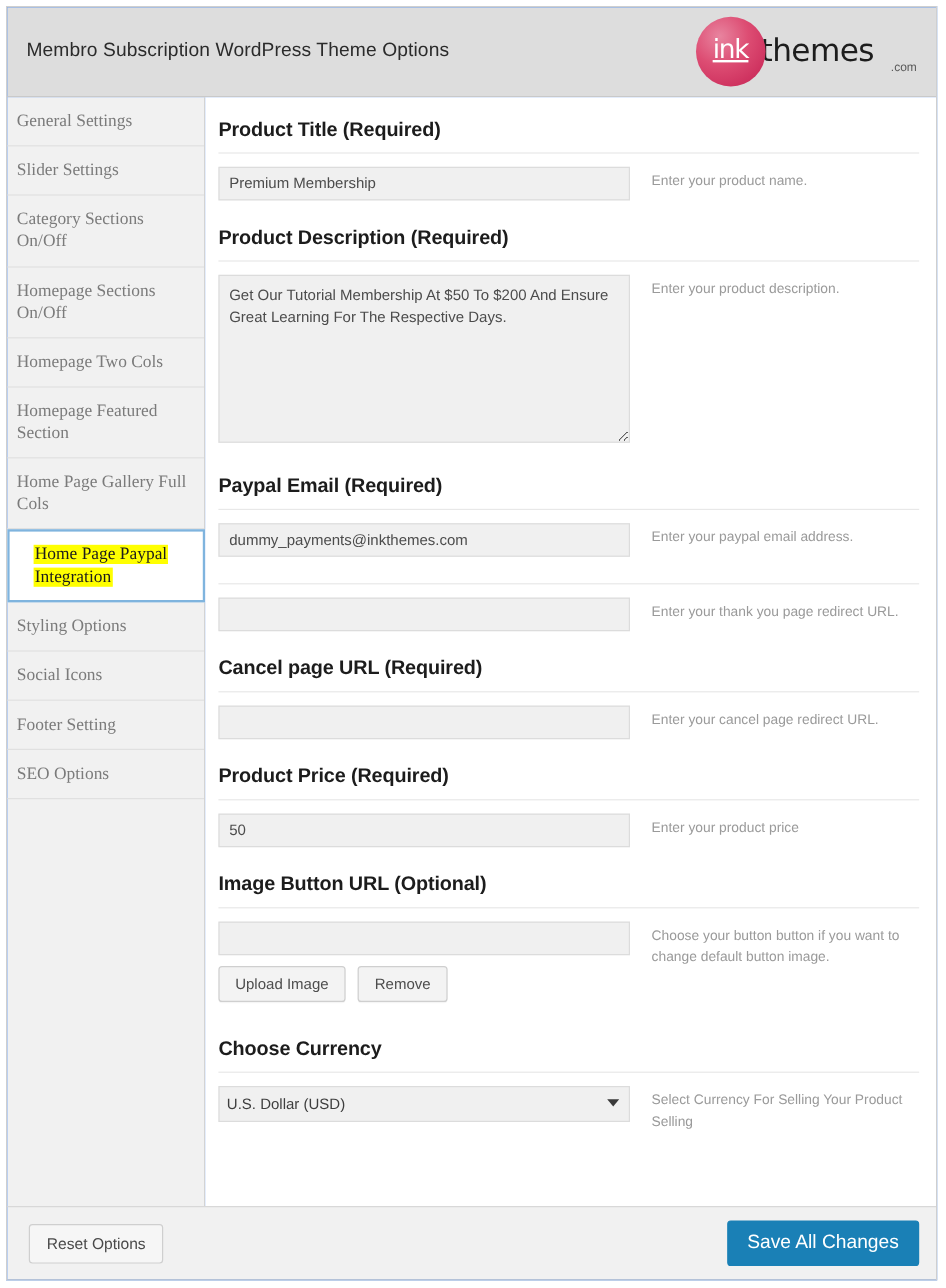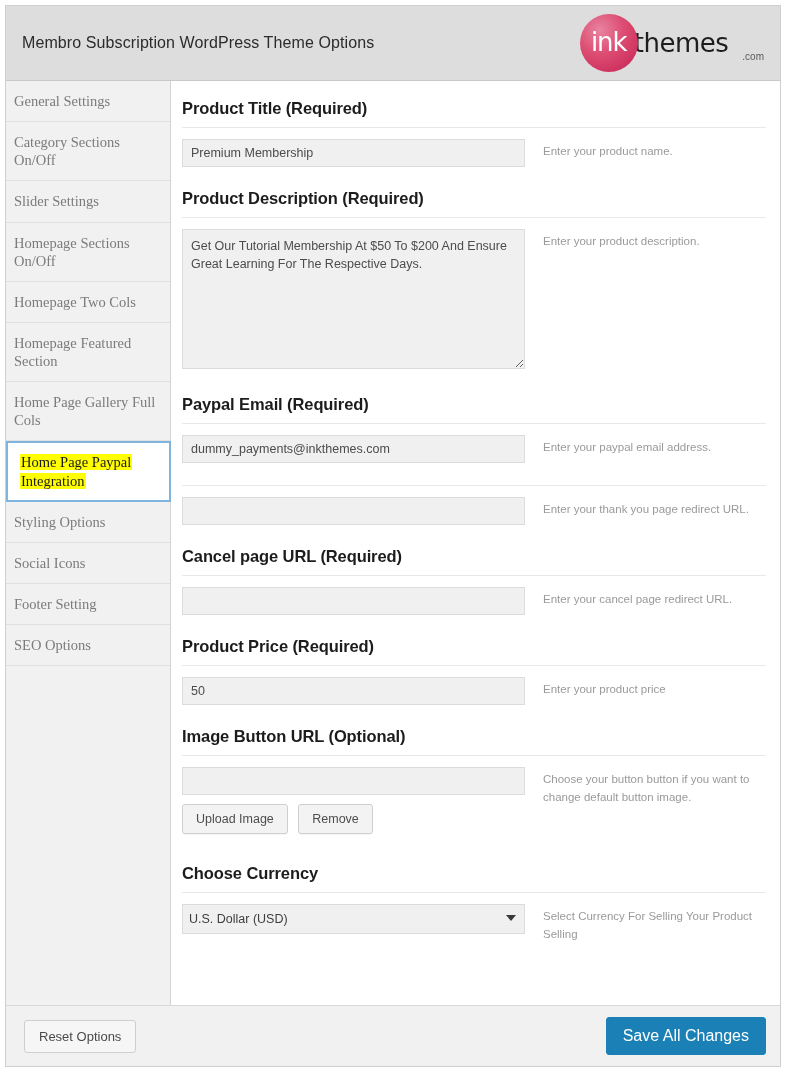--- a/index.html
+++ b/index.html
@@ -56,25 +56,26 @@
     height: 58px;
     border-radius: 50%;
     background: radial-gradient(circle at 34% 28%, #e8849f 0%, #dd4d73 42%, #cf3360 75%, #bb2a53 100%);
     display: flex;
     align-items: center;
     justify-content: center;
     position: relative;
   }
   .logo-mark span {
     color: #ffffff;
-    font-size: 26px;
+    font-size: 22px;
     font-family: "DejaVu Sans", sans-serif;
     letter-spacing: -1px;
     line-height: 1;
     margin-top: -2px;
+    text-decoration: underline;
   }
   .logo-word {
     font-size: 26px;
     color: #1d1d1d;
     font-family: "DejaVu Sans", sans-serif;
     letter-spacing: -.5px;
     margin-left: -6px;
   }
   .logo-tld {
     font-size: 10px;
@@ -105,21 +106,21 @@
     color: #7b7b7b;
     border-bottom: 1px solid #e0e0e0;
     line-height: 1.25;
     box-sizing: border-box;
     cursor: pointer;
   }
   .nav-item.active {
     background: #ffffff;
     border: 2px solid #7fb4de;
     border-right: 2px solid #7fb4de;
-    padding: 10px 10px 10px 12px;
+    padding: 10px 10px 10px 20px;
     margin-right: -1px;
     color: #222222;
   }
   .nav-item.active .nav-label-inner {
     background: #ffff00;
     color: #1c1c1c;
     box-decoration-break: clone;
     -webkit-box-decoration-break: clone;
     padding: 0 1px;
   }
@@ -285,24 +286,24 @@
     </div>
   </div>
 
   <div class="body-wrap">
 
     <div class="sidebar">
       <div class="nav-item">
         <span class="nav-label-inner">General Settings</span>
       </div>
       <div class="nav-item">
+        <span class="nav-label-inner">Slider Settings</span>
+      </div>
+      <div class="nav-item">
         <span class="nav-label-inner">Category Sections On/Off</span>
-      </div>
-      <div class="nav-item">
-        <span class="nav-label-inner">Slider Settings</span>
       </div>
       <div class="nav-item">
         <span class="nav-label-inner">Homepage Sections On/Off</span>
       </div>
       <div class="nav-item">
         <span class="nav-label-inner">Homepage Two Cols</span>
       </div>
       <div class="nav-item">
         <span class="nav-label-inner">Homepage Featured Section</span>
       </div>

